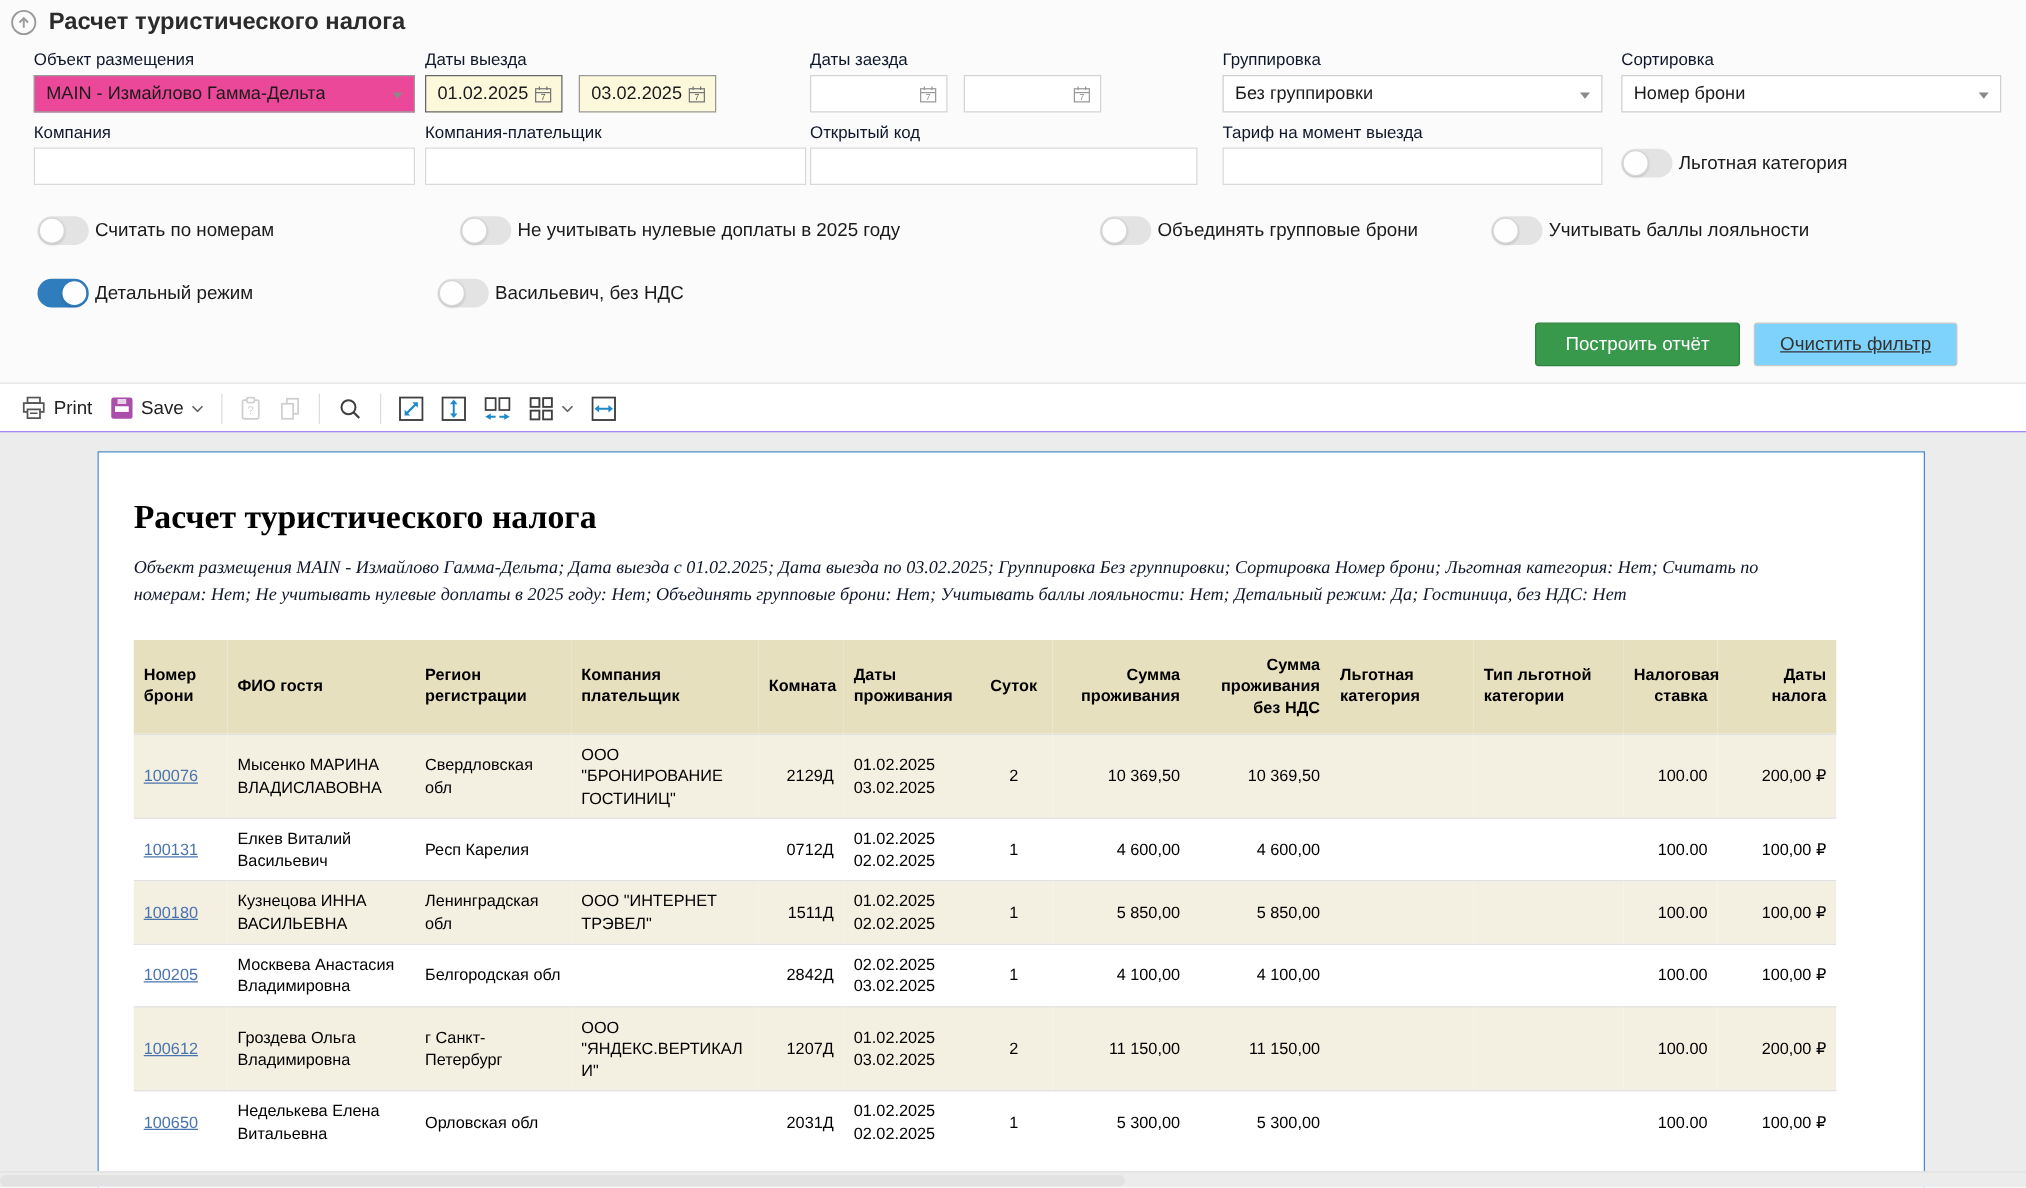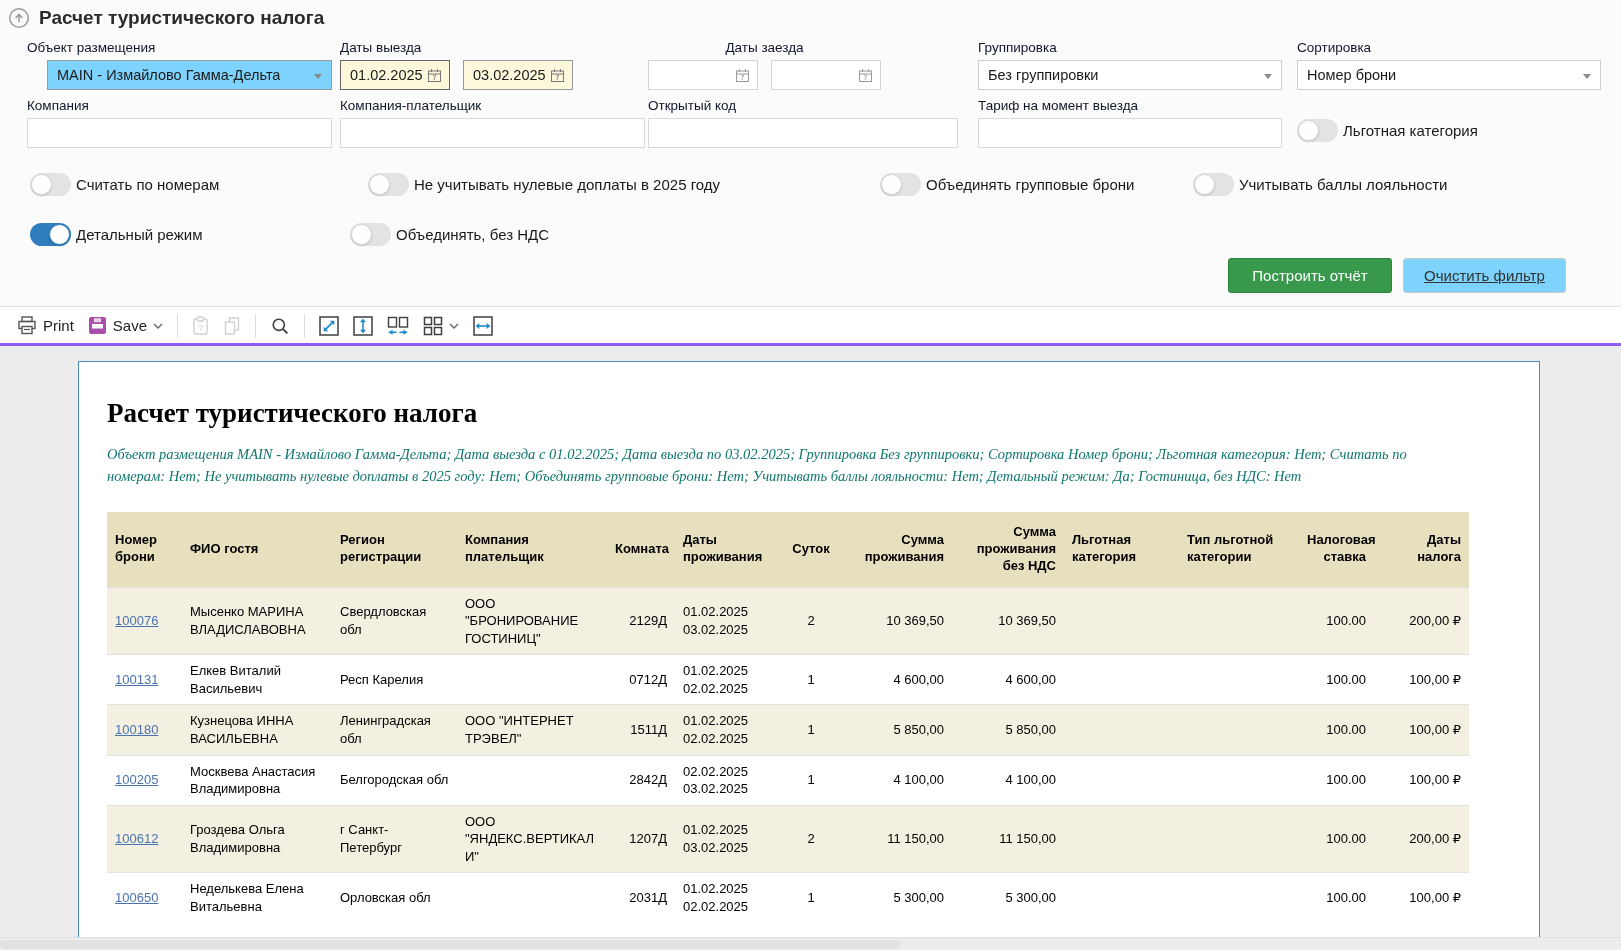--- a/index.html
+++ b/index.html
@@ -15,21 +15,21 @@
   .collapse-icon { display:inline-flex; cursor:pointer; }
 
   .flabel { font-size:13.5px; color:#0f172a; margin-bottom:5px; white-space:nowrap; }
   .fgroup { position:absolute; }
   .selectbox { height:30px; background:#fff; border:1px solid #cfcfcf; display:flex;
                align-items:center; padding:0 26px 0 9px; position:relative; cursor:pointer; }
   .selectbox .sel-text { font-size:14.5px; color:#1a1a1a; white-space:nowrap; overflow:hidden; }
   .selectbox .caret { position:absolute; right:9px; top:13px; width:0; height:0;
                       border-left:4px solid transparent; border-right:4px solid transparent;
                       border-top:5px solid #8a8a8a; }
-  .selectbox.yellow { background:#7dd3fc; border-color:#9b9b9b;margin-left:20px; }
+  .selectbox.yellow { background:#ec4899; border-color:#9b9b9b; }
   .datefield { height:30px; width:110px; display:flex; align-items:center; justify-content:space-between;
                padding:0 7px 0 9px; background:#fff; border:1px solid #d4d4d4; cursor:text; }
   .datefield.yellow { background:#fcf8dc; border-color:#999; }
   .datefield.strong { border-color:#666; }
   .datefield .dval { font-size:14.5px; color:#1a1a1a; white-space:nowrap; }
   .textinput { height:30px; width:100%; border:1px solid #d9d9d9; background:#fff;
                font-size:14.5px; color:#1a1a1a; padding:0 8px; outline:none; }
   .dates-pair { display:flex; gap:13px; }
 
   .toggle-row { position:absolute; display:flex; align-items:center; gap:5px; cursor:pointer; }
@@ -42,37 +42,37 @@
 
   .btn { height:35px; border-radius:3px; font-size:15px; cursor:pointer;
          font-family:"Liberation Sans","DejaVu Sans",sans-serif; }
   .btn-green { position:absolute; left:1228px; top:258px; width:164px; background:#38984c;
                border:1px solid #2f8340; color:#fff; }
   .btn-white { position:absolute; left:1403px; top:258px; width:163px; background:#7dd3fc;
                border:1px solid #c9c9c9; color:#333;text-decoration:underline; }
 
   
   .toolbar { position:absolute; left:0; top:308px; width:1621px; height:38px; background:#fff;
-             border-bottom:3px solid #8b5cf6; display:flex; align-items:center; padding-left:10px; }
+             border-bottom:1px solid #8b5cf6; display:flex; align-items:center; padding-left:10px; }
   .tb-btn { display:flex; align-items:center; gap:6px; padding:4px 7px; cursor:pointer; border-radius:2px; }
   .tb-btn.disabled { cursor:default; }
   .tb-label { font-size:15px; color:#222; }
   .tb-sep { width:1px; height:24px; background:#ddd; margin:0 7px; }
 
   
   .report-area { position:absolute; left:0; top:346px; width:1621px; height:604px;
                  background:#ececec; overflow:hidden; }
   .page { position:absolute; left:78px; top:15px; width:1462px; height:1200px;
           background:#fff; border:1px solid #4a8cc9; }
   .report-title { position:absolute; left:28px; top:36px;
                   font-family:"Liberation Serif","DejaVu Serif",serif;
                   font-size:27px; font-weight:bold; color:#000; }
   .report-subtitle { position:absolute; left:28px; top:82px; width:1352px;
                      font-family:"Liberation Serif","DejaVu Serif",serif;
-                     font-style:italic; font-size:14.5px; color:#0f766e; line-height:1.5; }
+                     font-style:italic; font-size:14.5px; color:#0f172a; line-height:1.5; }
 
   table.report { position:absolute; left:28px; top:150px; width:1362px;
                  border-collapse:collapse; table-layout:fixed;
                  font-size:13px; color:#000; }
   table.report th { background:#e7e0bf; font-weight:bold; padding:12px 8px;
                     vertical-align:middle; line-height:1.3; }
   table.report td { padding:7px 8px; vertical-align:middle; line-height:1.35;
                     border-top:1px solid #e2e2e2; overflow-wrap:anywhere; }
   tr.report-row.shaded td { background:#f3efe1; }
   .al { text-align:left; } .ar { text-align:right; } .ac { text-align:center; }
@@ -126,21 +126,21 @@
               <rect x="1.5" y="3" width="12" height="10.5" fill="none" stroke="#777"></rect>
               <line x1="1.5" y1="6" x2="13.5" y2="6" stroke="#777"></line>
               <line x1="4.5" y1="1.2" x2="4.5" y2="4" stroke="#777"></line>
               <line x1="10.5" y1="1.2" x2="10.5" y2="4" stroke="#777"></line>
               <text x="7.5" y="11.8" font-size="7" text-anchor="middle" fill="#555">7</text>
             </svg>
         </div>
       </div>
     </div>
 
-    <div class="fgroup" style="left:648px; top:40px;text-align:center;">
+    <div class="fgroup" style="left:648px; top:40px;">
       <div class="flabel">Даты заезда</div>
       <div class="dates-pair">
         <div class="datefield">
           <span class="dval"></span>
           <svg width="15" height="15" viewBox="0 0 15 15">
               <rect x="1.5" y="3" width="12" height="10.5" fill="none" stroke="#9a9a9a"></rect>
               <line x1="1.5" y1="6" x2="13.5" y2="6" stroke="#9a9a9a"></line>
               <line x1="4.5" y1="1.2" x2="4.5" y2="4" stroke="#9a9a9a"></line>
               <line x1="10.5" y1="1.2" x2="10.5" y2="4" stroke="#9a9a9a"></line>
               <text x="7.5" y="11.8" font-size="7" text-anchor="middle" fill="#8a8a8a">7</text>
@@ -226,21 +226,21 @@
     <div class="toggle-row on" style="left:30px; top:223px;">
       <span class="pill">
           <span class="knob"></span>
         </span>
       <span class="tlabel">Детальный режим</span>
     </div>
     <div class="toggle-row" style="left:350px; top:223px;">
       <span class="pill">
           <span class="knob"></span>
         </span>
-      <span class="tlabel">Объединять, без НДС</span>
+      <span class="tlabel">Васильевич, без НДС</span>
     </div>
 
     <button class="btn btn-green">Построить отчёт</button>
     <button class="btn btn-white">Очистить фильтр</button>
   </div>
 
   <div class="toolbar">
     <div class="tb-btn">
       <svg width="20" height="19" viewBox="0 0 20 19">
           <rect x="5" y="1" width="10" height="4.5" fill="none" stroke="#555" stroke-width="1.4"></rect>

